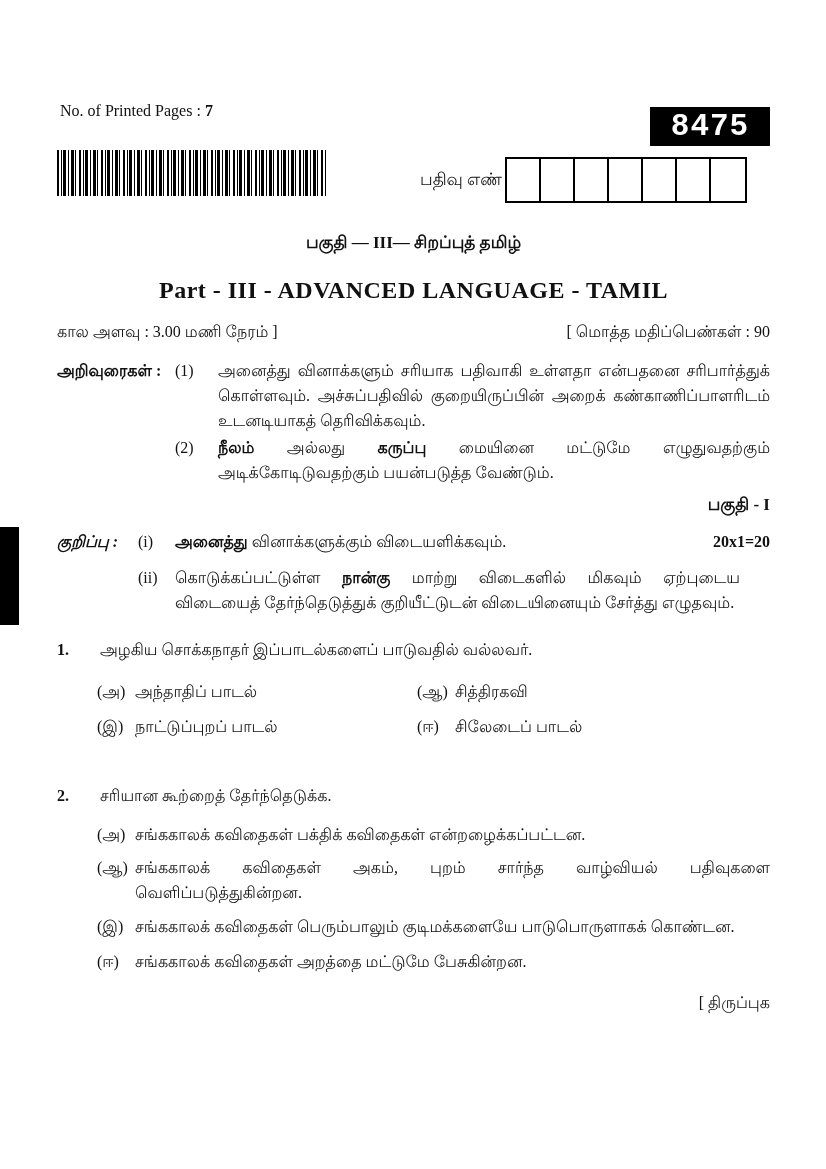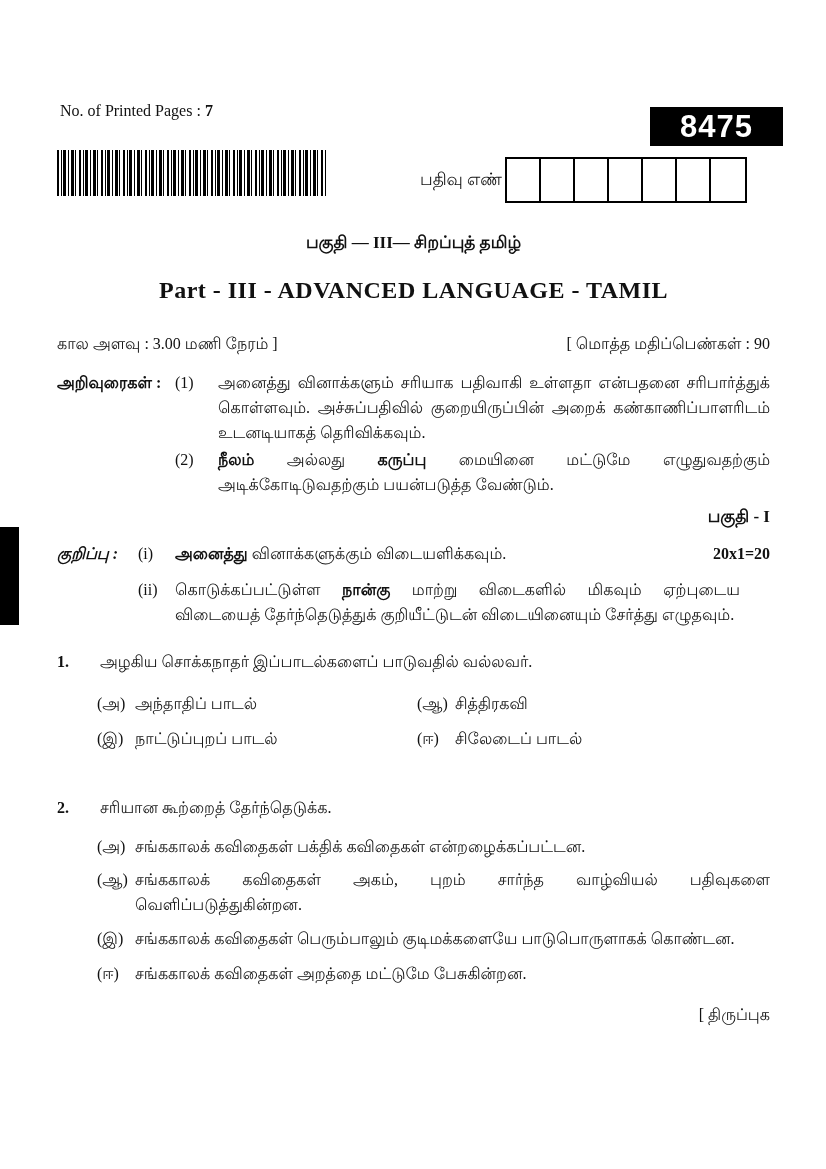--- a/index.html
+++ b/index.html
@@ -5,43 +5,43 @@
   html,body{margin:0;padding:0;background:#e8e8e8;}
   .page{
     position:relative;width:826px;height:1169px;background:#ffffff;
     color:#111;font-family:"Liberation Serif","DejaVu Serif",serif;
     margin:0 auto;overflow:hidden;
   }
   
   .printed-pages{position:absolute;left:60px;top:102px;font-size:16px;}
   .printed-pages b{font-weight:bold;}
   .code-box{
-    position:absolute;left:650px;top:107px;width:133px;height:39px;
+    position:absolute;left:650px;top:107px;width:120px;height:39px;
     background:#000;color:#fff;display:flex;align-items:center;justify-content:center;
-    font-family:Liberation Sans, sans-serif;font-weight:bold;
+    font-family:Liberation Mono, monospace;font-weight:bold;
     font-size:31px;letter-spacing:1px;
   }
   .barcode{
     position:absolute;left:57px;top:150px;width:270px;height:46px;
     background:repeating-linear-gradient(90deg,
       #000 0 2px,#fff 2px 4px,#000 4px 5px,#fff 5px 6px,
       #000 6px 9px,#fff 9px 11px,#000 11px 12px,#fff 12px 14px,
       #000 14px 17px,#fff 17px 18px,#000 18px 19px,#fff 19px 22px);
   }
   .register-row{position:absolute;left:420px;top:151px;display:flex;align-items:center;height:58px;}
   .reg-label{font-size:17px;margin-right:3px;white-space:nowrap;}
   .reg-boxes{display:flex;height:46px;border:2px solid #000;box-sizing:border-box;}
   .reg-cell{width:34px;border-right:2px solid #000;box-sizing:border-box;}
   .reg-cell:last-child{border-right:none;}
   .binding-mark{position:absolute;left:0;top:527px;width:19px;height:98px;background:#000;}
   
   .content{position:absolute;left:57px;top:224px;width:713px;font-size:16px;line-height:25px;}
   .title-ta{text-align:center;font-weight:bold;font-size:17px;line-height:30px;margin-top:4px;}
   .title-en{text-align:center;font-weight:bold;font-size:24px;line-height:26px;margin-top:19px;letter-spacing:.5px;}
-  .meta-row{display:flex;justify-content:space-between;margin-top:28px;}
+  .meta-row{display:flex;justify-content:space-between;margin-top:16px;}
   .instr-row{display:flex;margin-top:14px;}
   .instr-row.second{margin-top:2px;}
   .col-head{width:118px;font-weight:bold;flex-shrink:0;}
   .col-num{width:43px;flex-shrink:0;}
   .col-text{flex:1;text-align:justify;text-align-last:left;}
   .part-heading{text-align:right;font-weight:bold;font-size:17px;margin-top:7px;}
   .note-row{display:flex;margin-top:12px;}
   .note-row.second{margin-top:11px;}
   .note-head{width:81px;font-weight:bold;flex-shrink:0;font-style:italic;}
   .note-num{width:37px;flex-shrink:0;}

